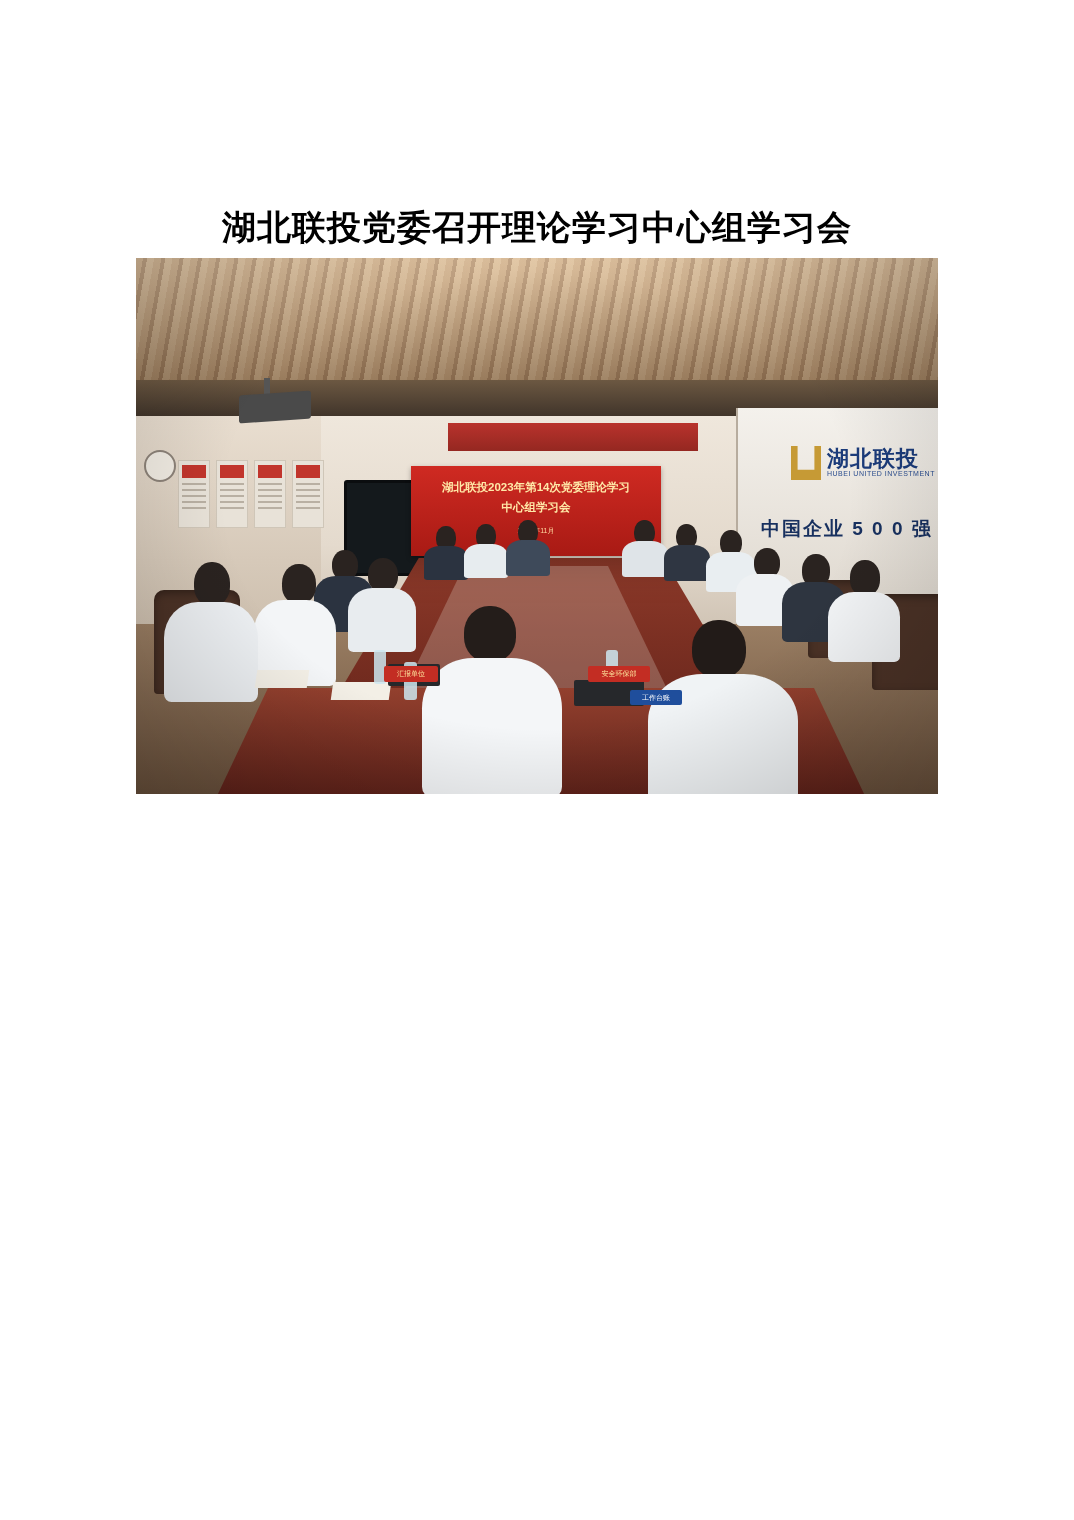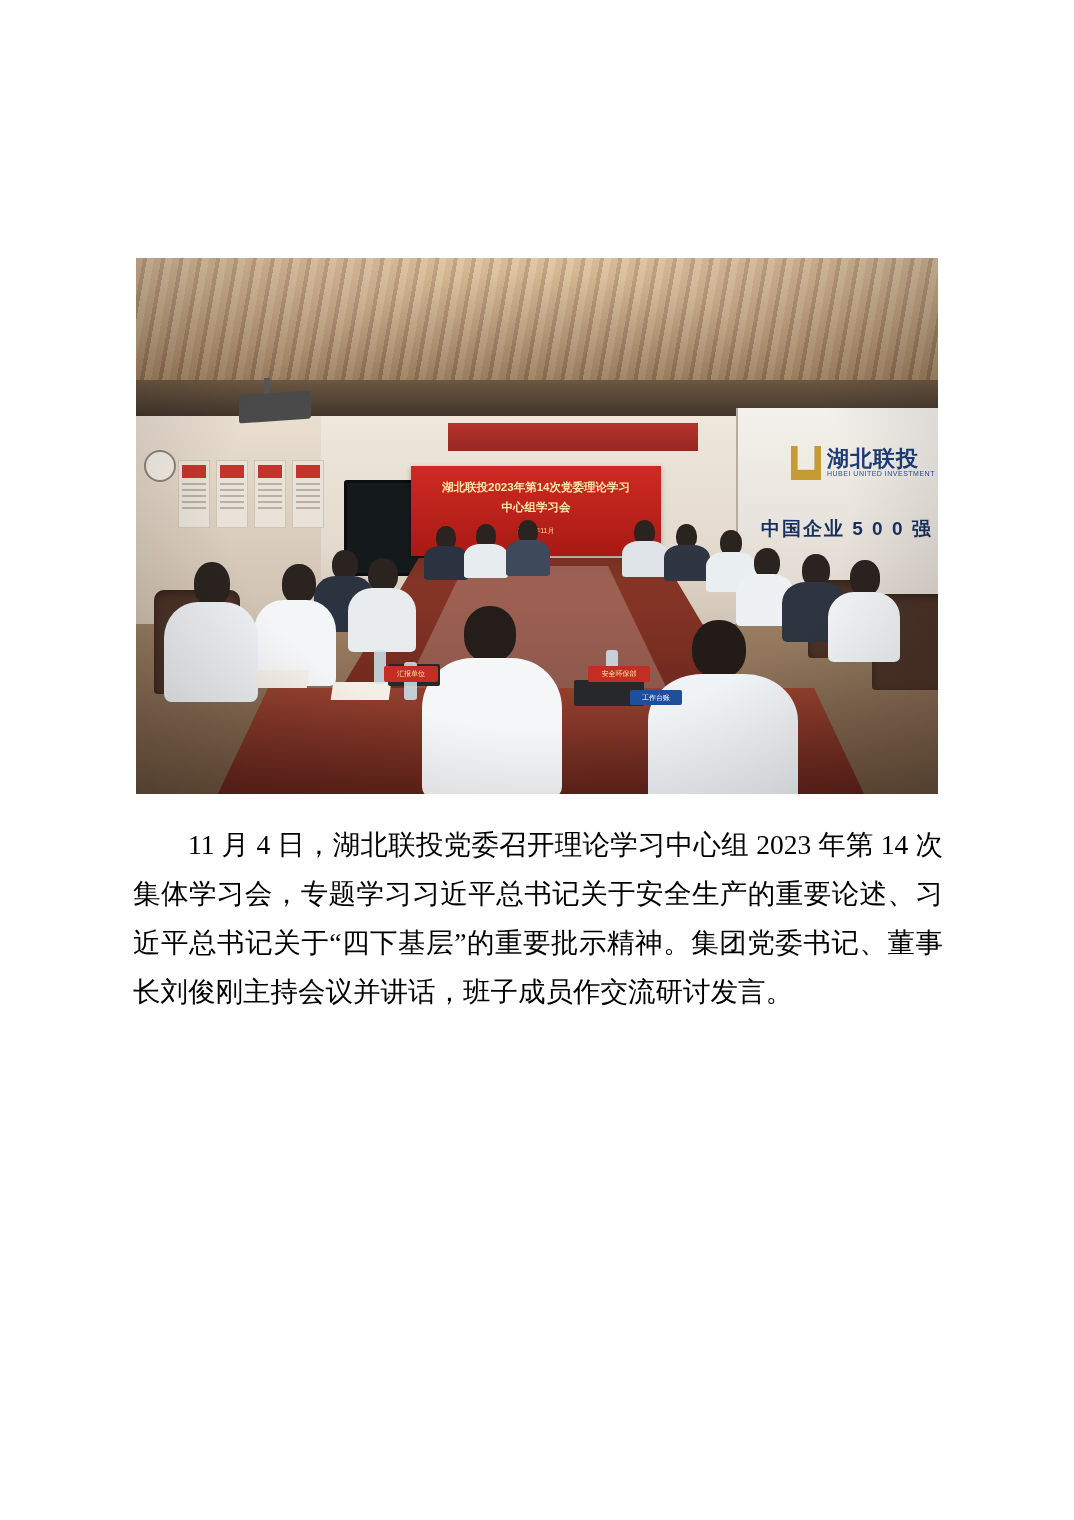--- a/index.html
+++ b/index.html
@@ -226,20 +226,21 @@
     font-size: 25px;
     letter-spacing: 2px;
     font-family: "Liberation Serif", "DejaVu Serif", serif;
   }
 </style>
 </head>
 <body>
 
 <div class="page">
 
+  <h1 class="doc-title">湖北联投党委召开理论学习中心组学习会</h1>
 
   <div class="photo">
     <div class="photo-inner">
 
       <div class="ceiling"></div>
       <div class="ceiling-dark"></div>
 
       <div class="wall"></div>
       <div class="wall-panel-left"></div>
       <div class="wall-right"></div>
@@ -381,16 +382,15 @@
 
       <div class="redcard" style="left:248px; top:408px; width:54px; height:16px; line-height:16px;">汇报单位</div>
       <div class="redcard" style="left:452px; top:408px; width:62px; height:16px; line-height:16px;">安全环保部</div>
       <div class="bluecard" style="left:494px; top:432px; width:52px; height:15px; line-height:15px;">工作台账</div>
 
       <div class="photo-vignette"></div>
     </div>
   </div>
 
   <div class="body-text">
-    <p>11 月 4 日，湖北联投党委召开理论学习中心组 2023 年第 14 次集体学习会，专题学习习近平总书记关于安全生产的重要论述、习近平总书记关于“四下基层”的重要批示精神。集团党委书记、董事长刘俊刚主持会议并讲话，班子成员作交流研讨发言。</p>
   </div>
 
 </div>
 
 </body></html>

